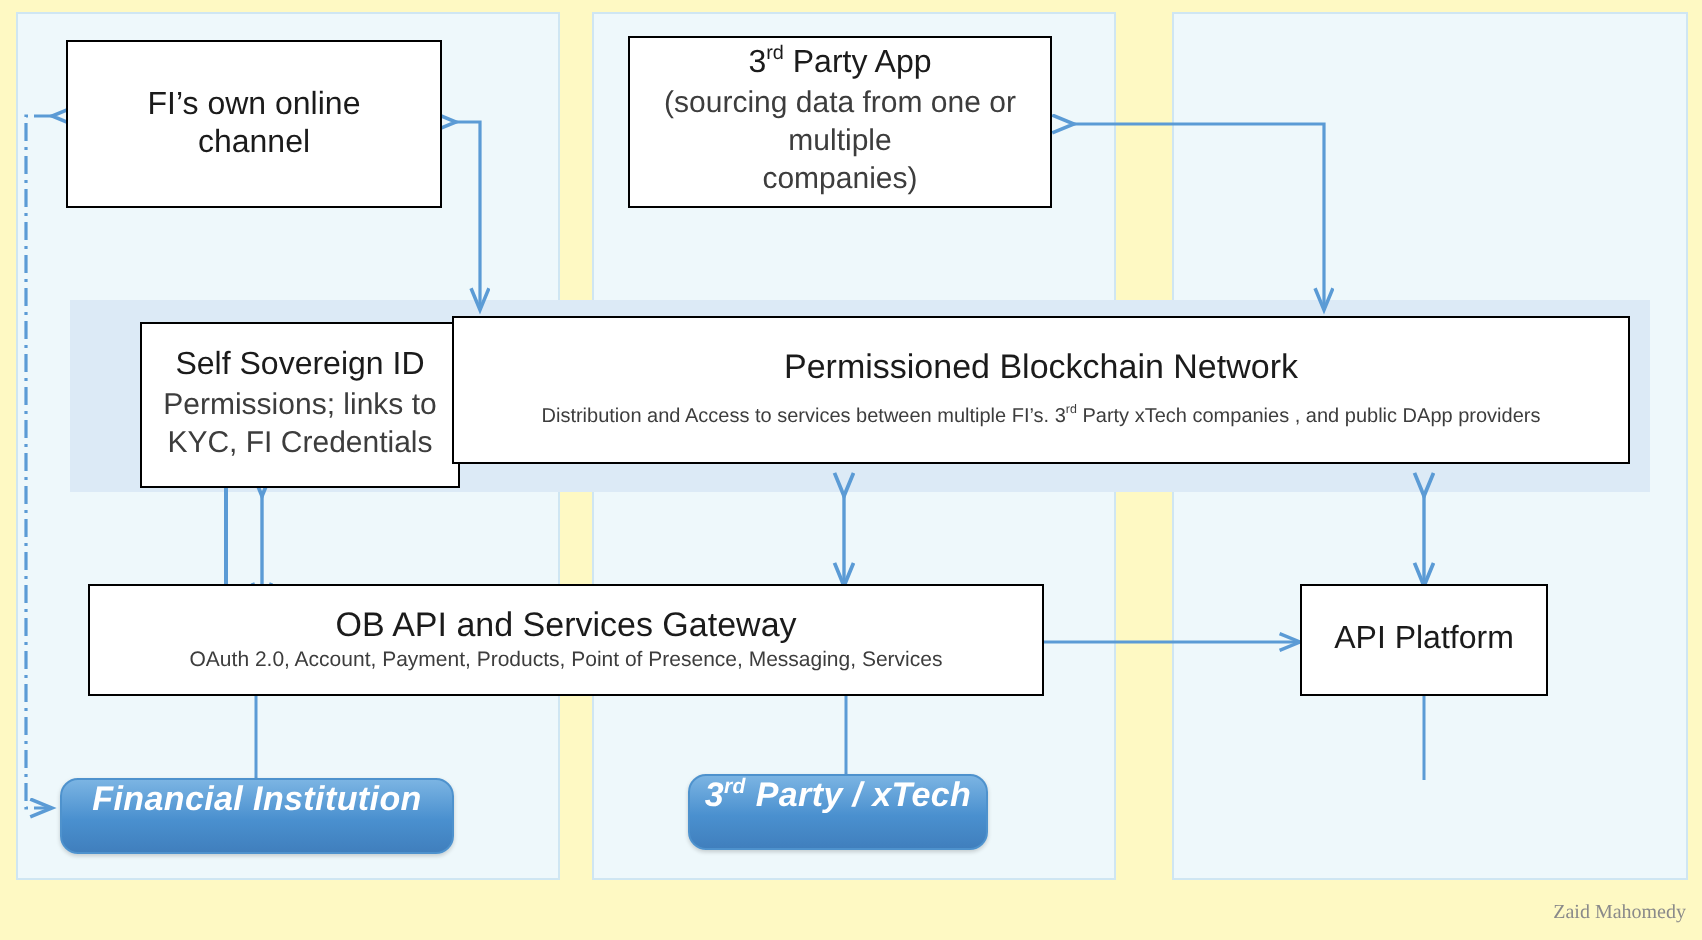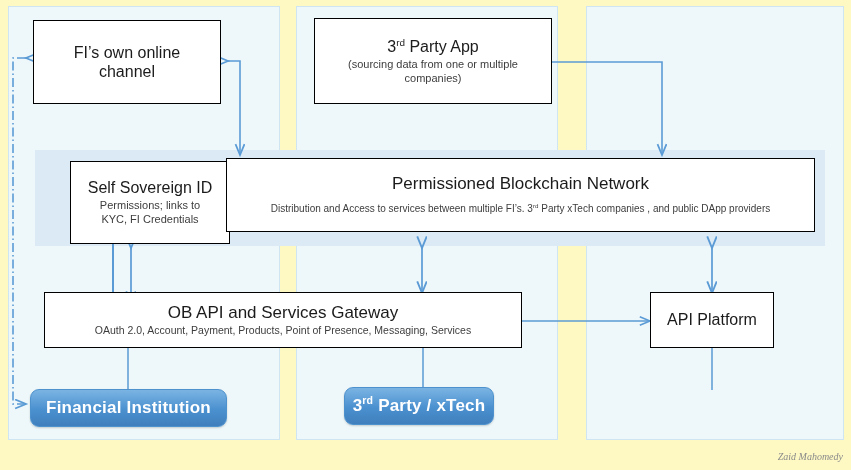--- a/index.html
+++ b/index.html
@@ -58,21 +58,21 @@
     font-size: 17px;
   }
   .node .sub {
     font-size: 10.5px;
     line-height: 1.25;
     margin-top: 3px;
     color: #3d3d3d;
     white-space: pre-line;
   }
   .node .sub.tight {
-    font-size: 11px;
+    font-size: 15px;
     margin-top: 2px;
   }
   .node .sub.wide {
     font-size: 10px;
     margin-top: 9px;
     white-space: nowrap;
   }
   sup {
     font-size: 0.62em;
     vertical-align: super;
@@ -80,23 +80,23 @@
   }
 
   
   .pill {
     position: absolute;
     box-sizing: border-box;
     border-radius: 9px;
     background: linear-gradient(180deg, #7bb4e3 0%, #4a90cf 55%, #407fbd 100%);
     border: 1px solid #4e92cd;
     display: flex;
-    align-items: center;
     justify-content: center;
     color: #ffffff;
+    font-style: italic;
     font-weight: bold;
     font-size: 17px;
     letter-spacing: 0.2px;
     box-shadow: 0 1px 2px rgba(0,0,0,0.18);
   }
 
   
   #wires {
     position: absolute;
     left: 0;
@@ -105,21 +105,20 @@
     height: 470px;
     pointer-events: none;
   }
 
   
   .signature {
     position: absolute;
     right: 8px;
     bottom: 8px;
     font-size: 10px;
-    font-style: italic;
     color: #8a8a8a;
     font-family: "Liberation Serif", serif;
   }
 </style>
 </head>
 <body>
 
 <div id="canvas">
 
   <div class="lane" style="left:8px; top:6px; width:272px; height:434px;"></div>
@@ -185,21 +184,21 @@
     <g stroke="#5b9bd5" stroke-width="1.6" fill="none" stroke-dasharray="9 3 1.5 3">
       <path d="M26,58 L13,58 L13,404 L26,404" marker-start="url(#ah)" marker-end="url(#ah)"></path>
     </g>
   </svg>
 
   <div class="node" style="left:33px; top:20px; width:188px; height:84px;">
     <div class="title">FI’s own online
 channel</div>
   </div>
 
-  <div class="node" style="left:314px; top:18px; width:238px; height:86px;">
+  <div class="node" style="left:314px; top:18px; width:212px; height:86px;">
     <div class="title"><span>3</span><sup>rd</sup><span> Party App</span></div>
     <div class="sub tight">(sourcing data from one or multiple
 companies)</div>
   </div>
 
   <div class="node" style="left:59px; top:161px; width:160px; height:83px;margin-left:11px;">
     <div class="title">Self Sovereign ID</div>
     <div class="sub tight">Permissions; links to
 KYC, FI Credentials</div>
   </div>

